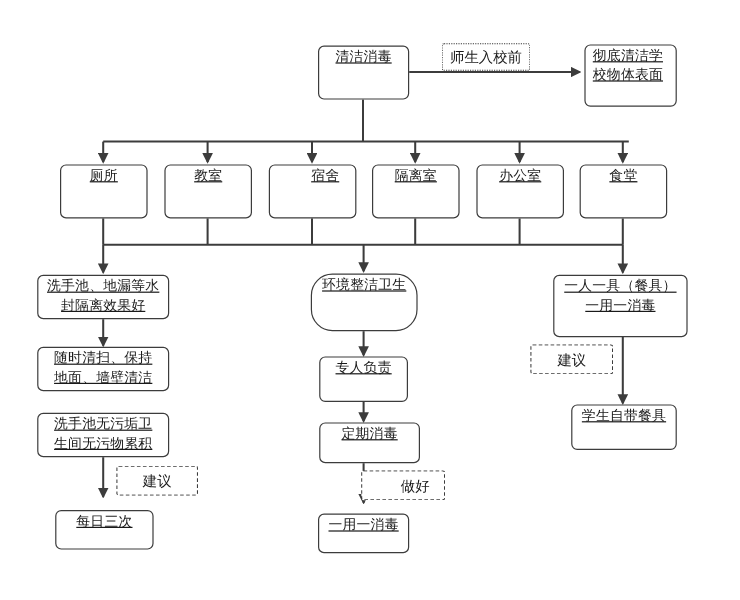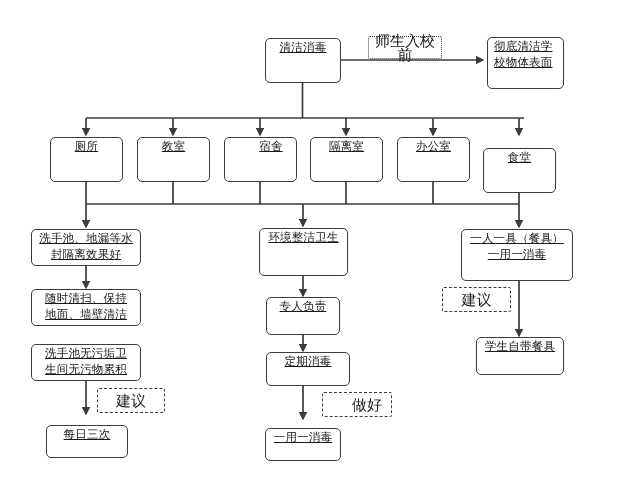--- a/index.html
+++ b/index.html
@@ -53,21 +53,21 @@
     position: absolute;
     box-sizing: border-box;
     border: 1.6px dashed #3c3c3c;
     border-radius: 2px;
     background: #ffffff;
     display: flex;
     align-items: center;
     justify-content: center;
     text-align: center;
     color: #1a1a1a;
-    font-size: 15px;
+    font-size: 12px;
     line-height: 14px;
   }
   .annot.dotted {
     border-style: dotted;
     border-width: 1.7px;
   }
   .lbl {
     display: block;
     white-space: pre-line;
   }
@@ -142,21 +142,21 @@
   </div>
   <div class="node" style="left:224px; top:137px; width:73px; height:45px;padding-left:24px;">
     <span class="lbl">宿舍</span>
   </div>
   <div class="node" style="left:310px; top:137px; width:73px; height:45px;">
     <span class="lbl">隔离室</span>
   </div>
   <div class="node" style="left:397px; top:137px; width:73px; height:45px;">
     <span class="lbl">办公室</span>
   </div>
-  <div class="node" style="left:483px; top:137px; width:73px; height:45px;margin-top:11px;">
+  <div class="node" style="left:483px; top:137px; width:73px; height:45px;">
     <span class="lbl">食堂</span>
   </div>
 
   <div class="node tight" style="left:31px; top:229px; width:110px; height:37px;">
     <span class="lbl">洗手池、地漏等水
 封隔离效果好</span>
   </div>
   <div class="node tight" style="left:31px; top:289px; width:110px; height:37px;">
     <span class="lbl">随时清扫、保持
 地面、墙壁清洁</span>
@@ -165,30 +165,30 @@
     <span class="lbl">洗手池无污垢卫
 生间无污物累积</span>
   </div>
   <div class="annot" style="left:97px; top:388px; width:68px; height:25px;">
     <span class="lbl">建议</span>
   </div>
   <div class="node" style="left:46px; top:425px; width:82px; height:33px;">
     <span class="lbl">每日三次</span>
   </div>
 
-  <div class="node" style="left:259px; top:228px; width:89px; height:48px;">
+  <div class="node" style="left:259px; top:228px; width:89px; height:48px;border-radius:18px;">
     <span class="lbl">环境整洁卫生</span>
   </div>
   <div class="node" style="left:266px; top:297px; width:74px; height:38px;">
     <span class="lbl">专人负责</span>
   </div>
   <div class="node" style="left:266px; top:352px; width:84px; height:34px;">
     <span class="lbl">定期消毒</span>
   </div>
-  <div class="annot" style="left:322px; top:392px; width:70px; height:25px;padding-left:20px;">
+  <div class="annot" style="left:301px; top:392px; width:70px; height:25px;padding-left:20px;">
     <span class="lbl">做好</span>
   </div>
   <div class="node" style="left:265px; top:428px; width:76px; height:33px;">
     <span class="lbl">一用一消毒</span>
   </div>
 
   <div class="node tight" style="left:461px; top:229px; width:112px; height:52px;">
     <span class="lbl">一人一具（餐具）
 一用一消毒</span>
   </div>

